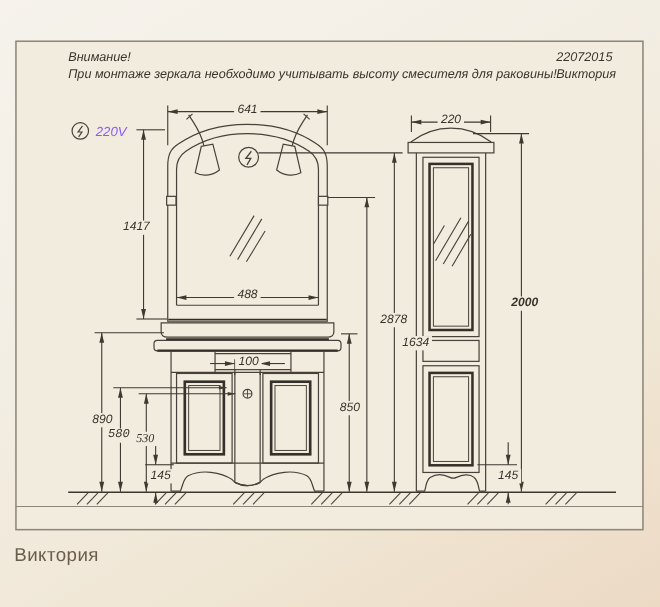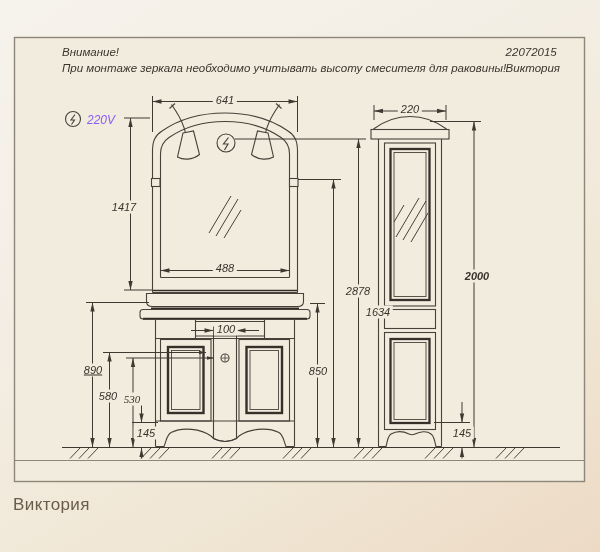--- a/index.html
+++ b/index.html
@@ -266,22 +266,22 @@
     <div>22072015</div>
     <div>Виктория</div>
   </div>
 
   <span class="vlabel" style="left:87px;top:119.5px;">220V</span>
 
   <span class="dim" style="left:225px;top:100px;">641</span>
   <span class="dim" style="left:124px;top:207px;">1417</span>
   <span class="dim" style="left:225px;top:268px;">488</span>
   <span class="dim" style="left:226px;top:329px;">100</span>
-  <span class="dim" style="left:93px;top:370px;text-decoration:underline;">890</span>
-  <span class="dim" style="left:108px;top:396px;">580</span>
+  <span class="dim" style="left:93px;top:382px;">890</span>
+  <span class="dim" style="left:108px;top:396px;font-family:Liberation Mono, monospace;">580</span>
   <span class="dim" style="left:132px;top:399px;font-family:Liberation Serif, serif;">530</span>
   <span class="dim" style="left:146px;top:433px;">145</span>
   <span class="dim" style="left:318px;top:371px;text-align:right;">850</span>
   <span class="dim" style="left:334px;top:312px;margin-left:44px;">1634</span>
   <span class="dim" style="left:358px;top:291px;">2878</span>
   <span class="dim" style="left:410px;top:109px;">220</span>
   <span class="dim" style="left:477px;top:276px;font-weight:bold;">2000</span>
   <span class="dim" style="left:462px;top:433px;">145</span>
 
   <div class="caption">Виктория</div>

